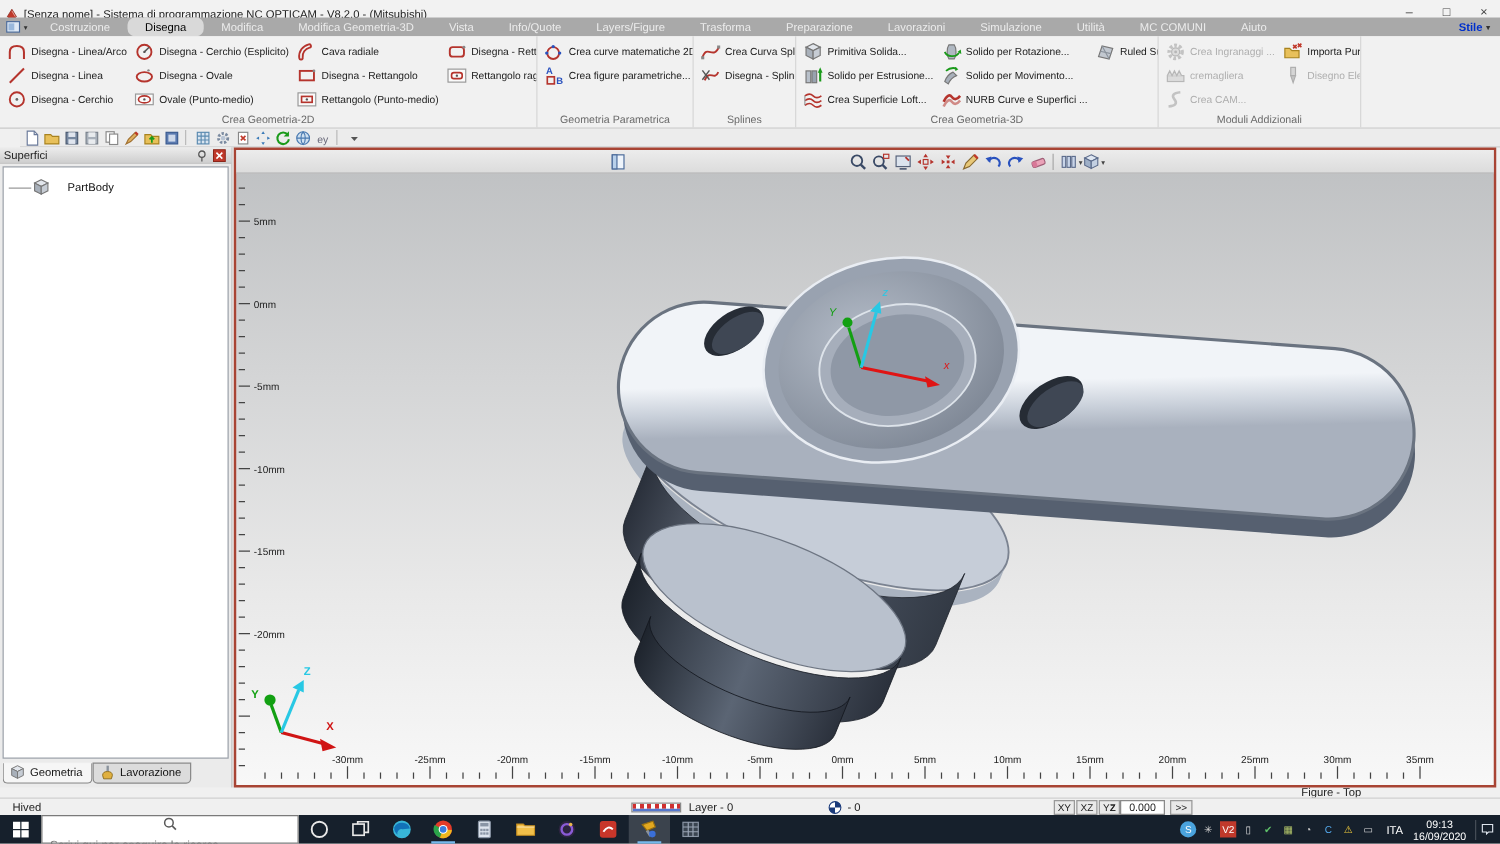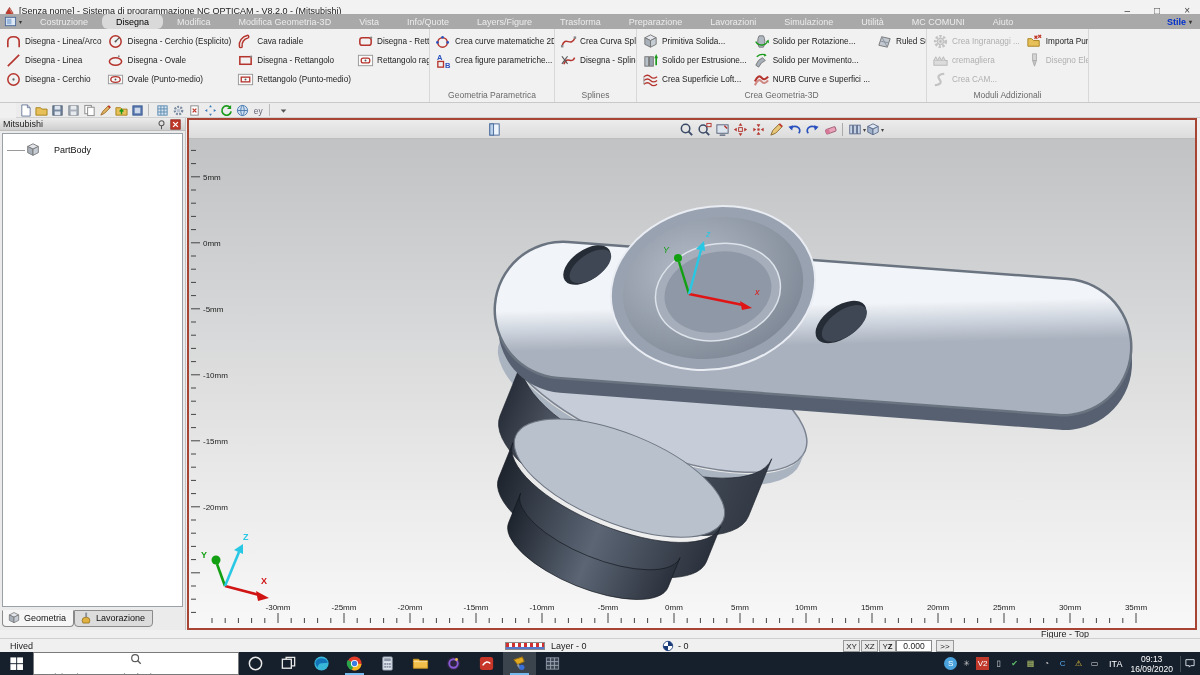--- a/index.html
+++ b/index.html
@@ -252,20 +252,21 @@
             <span class="ricon">
               <svg viewBox="0 0 18 18">
                 <rect x="1.5" y="3.5" width="15" height="11" fill="#fafafa" stroke="#999"></rect>
                 <rect x="4.5" y="6.5" width="9" height="5" rx="2" fill="none" stroke="#b5342d" stroke-width="1.4"></rect>
                 <circle cx="9" cy="9" r="1" fill="#555"></circle>
               </svg>
             </span>
             <span class="rlabel">Rettangolo rag. (Punto-medio)</span>
           </div>
         </div>
+      <div class="rtitle">Crea Geometria-2D</div>
     </div>
     <div class="rgroup" style="width:125px">
       <div class="ritems">
 
           <div class="ritem">
             <span class="ricon">
               <svg viewBox="0 0 18 18">
                 <circle cx="8" cy="10" r="5" fill="none" stroke="#b5342d" stroke-width="1.6"></circle>
                 <circle cx="8" cy="4.5" r="1.4" fill="#2a52be"></circle>
                 <circle cx="13.5" cy="10" r="1.4" fill="#2a52be"></circle>
@@ -567,21 +568,21 @@
 
       <span class="qbtn">
         <svg viewBox="0 0 14 14">
           <path d="M4 6 L7 9.5 L10 6 Z" fill="#555"></path>
         </svg>
       </span>
     </div>
 
   <div class="wspanel">
     <div class="wsheader">
-      <span class="wtitle">Mitsubishi</span>
+      <span class="wtitle">Superfici</span>
       <span class="hbtn">
           <svg viewBox="0 0 14 14">
             <circle cx="7" cy="5.5" r="3.2" fill="none" stroke="#555" stroke-width="1.3"></circle>
             <line x1="7" y1="8.7" x2="7" y2="13" stroke="#555" stroke-width="1.3"></line>
           </svg>
         </span>
       <span class="hbtn">
           <svg viewBox="0 0 14 14">
             <rect x="1" y="1" width="12" height="12" fill="#c0392b" stroke="#8a2418"></rect>
             <path d="M4 4 L10 10 M10 4 L4 10" stroke="#fff" stroke-width="1.6"></path>

